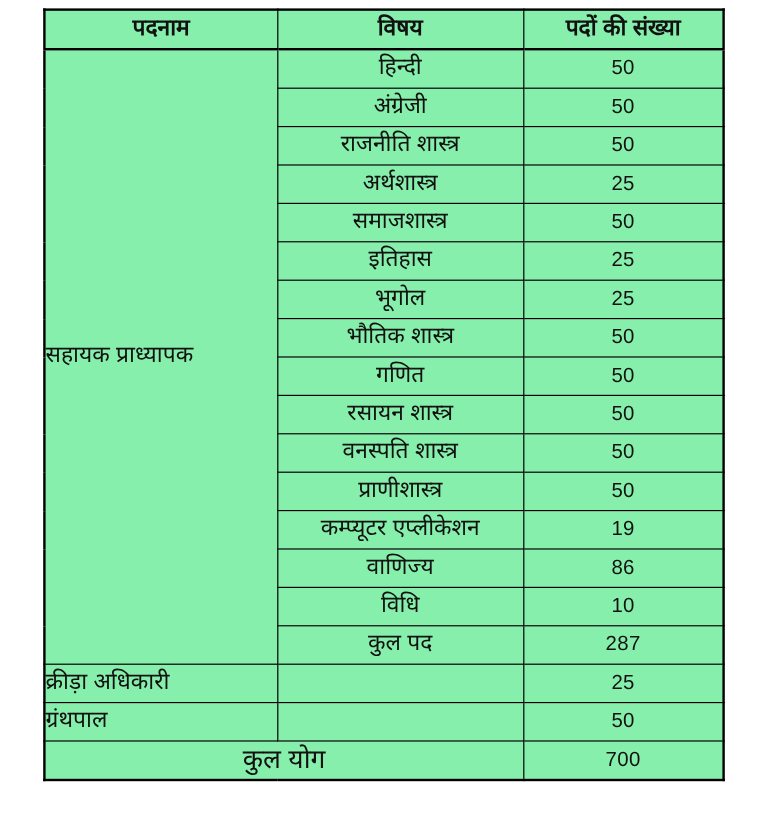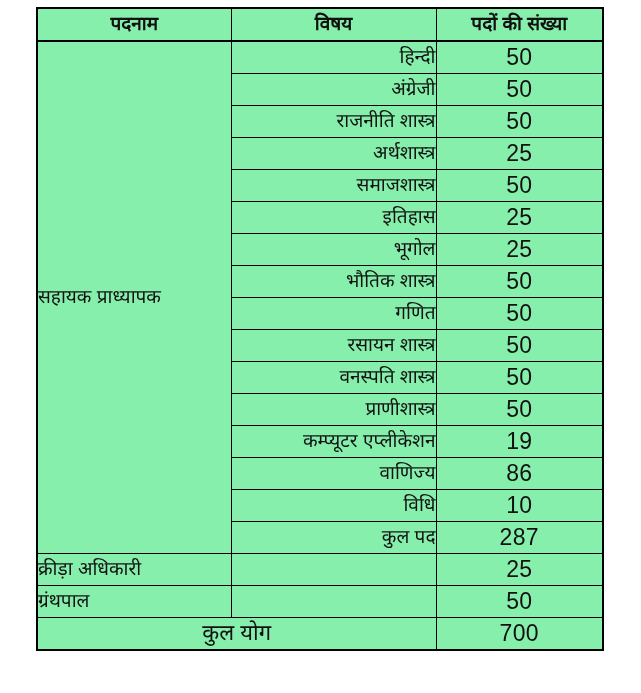--- a/index.html
+++ b/index.html
@@ -49,27 +49,27 @@
   .cell-postname {
     text-align: left;
     padding-left: 9px;
     font-size: 19px;
   }
   .cell-postname-merged {
     vertical-align: top;
     padding-top: 5px;
   }
   .cell-subject {
-    text-align: right;
+    text-align: center;
     padding-left: 9px;
     font-size: 19px;
   }
   .cell-count {
     text-align: center;
-    font-size: 23px;
+    font-size: 17px;
     letter-spacing: 0.3px;
   }
   .cell-total-label {
     text-align: center;
     font-size: 22px;
   }
 </style>
 </head>
 <body>
 

